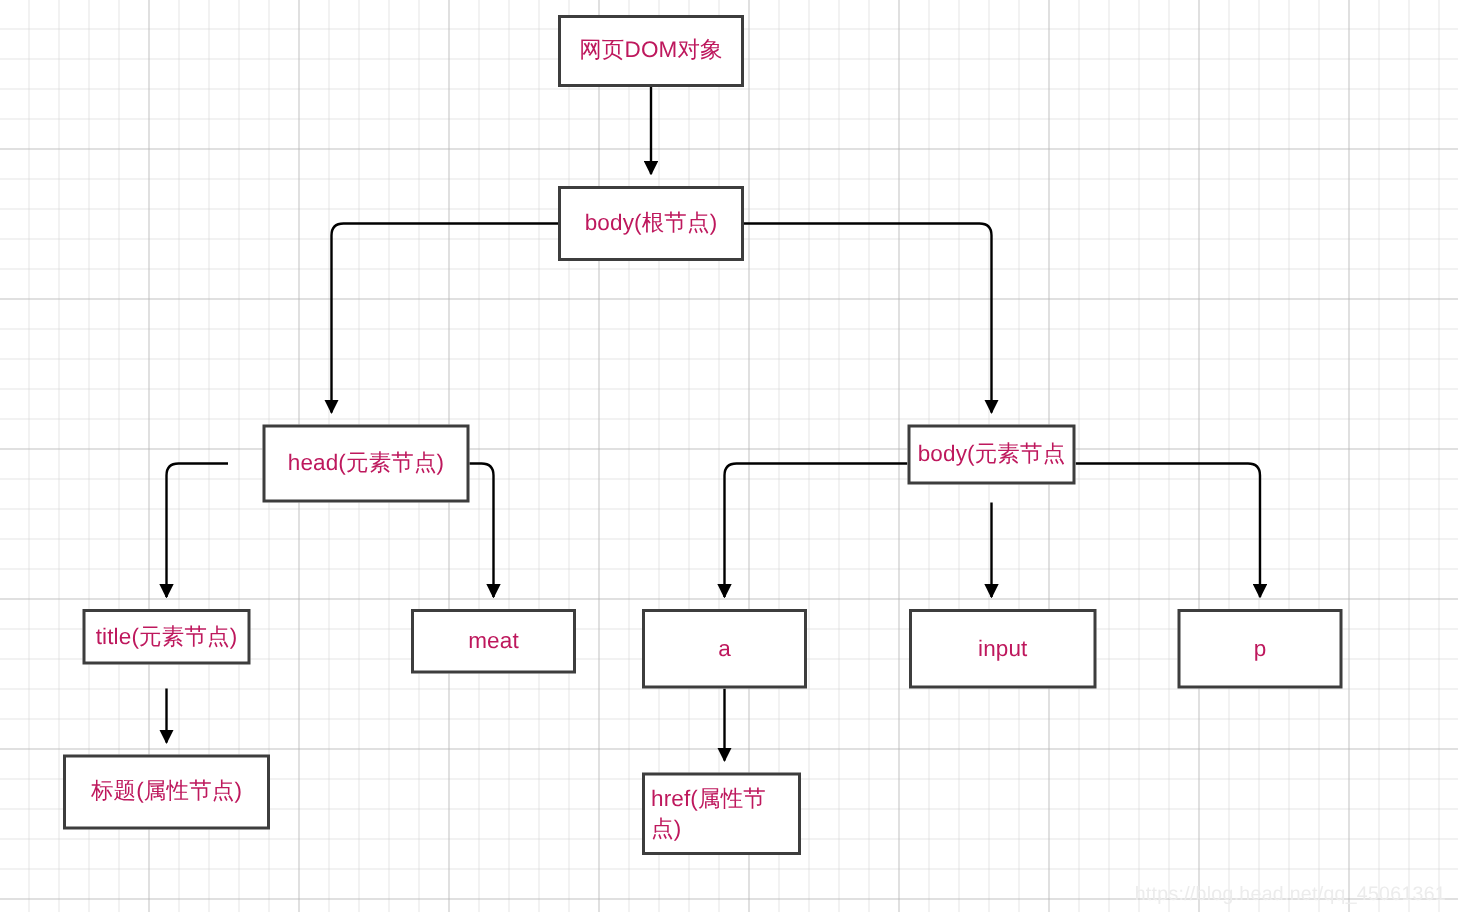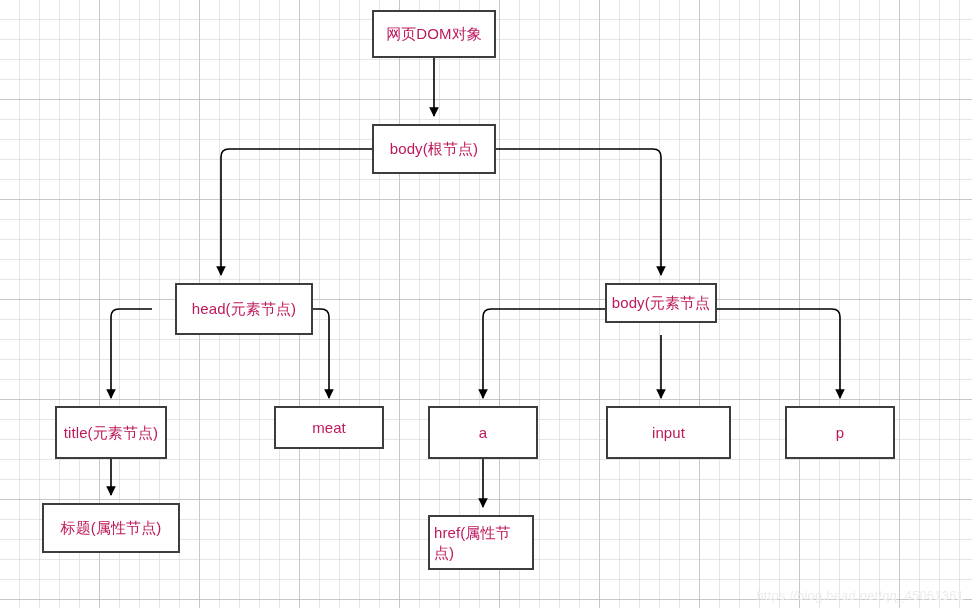--- a/index.html
+++ b/index.html
@@ -106,21 +106,21 @@
   </div>
 
   <div class="node" id="node-head" style="left: 152px; top: 283px; width: 138px; height: 52px; margin-left: 23px;">
     <span class="label">head(元素节点)</span>
   </div>
 
   <div class="node" id="node-body" style="left: 605px; top: 283px; width: 112px; height: 40px;">
     <span class="label">body(元素节点</span>
   </div>
 
-  <div class="node" id="node-title" style="left: 55px; top: 406px; width: 112px; height: 53px;">
+  <div class="node" id="node-title" style="left: 55px; top: 406px; width: 112px; height: 37px;">
     <span class="label">title(元素节点)</span>
   </div>
 
   <div class="node" id="node-meat" style="left: 274px; top: 406px; width: 110px; height: 43px;">
     <span class="label">meat</span>
   </div>
 
   <div class="node" id="node-text" style="left: 42px; top: 503px; width: 138px; height: 50px;">
     <span class="label">标题(属性节点)</span>
   </div>

